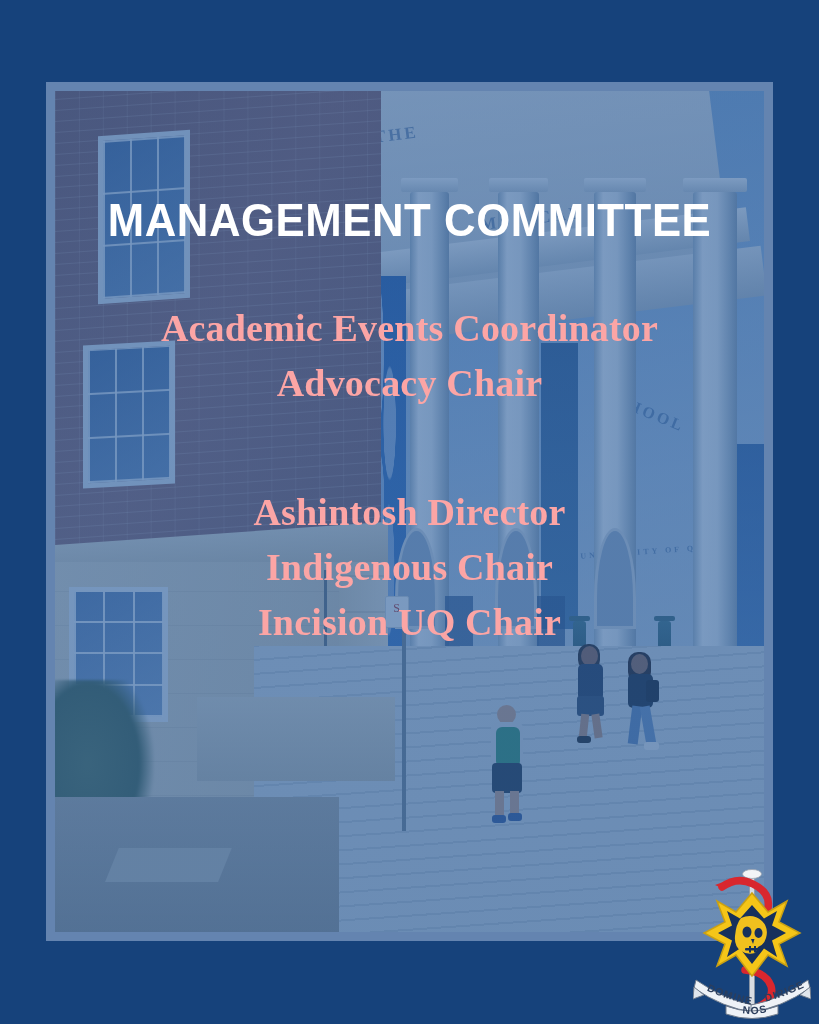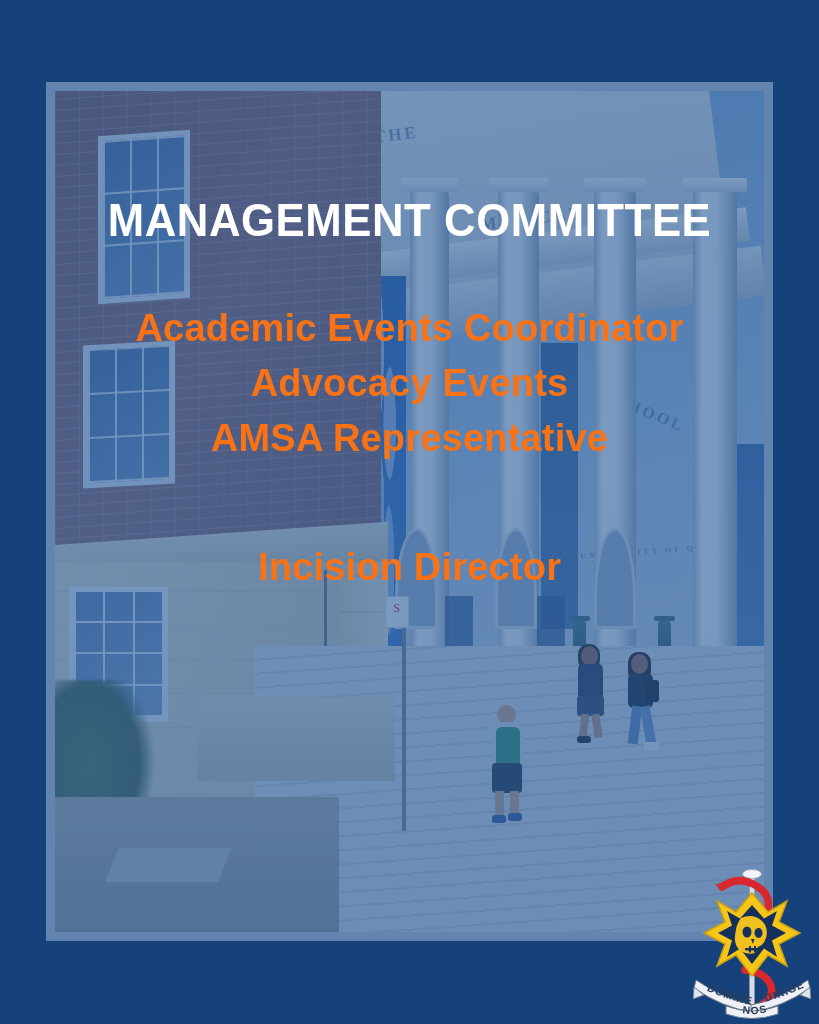--- a/index.html
+++ b/index.html
@@ -352,26 +352,26 @@
     line-height: 1;
     font-family: "Liberation Sans Narrow", "Liberation Sans", sans-serif;
     transform: scaleX(0.93);
   }
 
   .role-group { margin: 0; padding: 0; list-style: none; }
   #role-group-1 { margin-top: 58px; }
   #role-group-2 { margin-top: 74px; }
 
   .role-item {
-    color: #f97316;
+    color: #fca5a5;
     font-size: 38px;
     font-weight: 600;
     line-height: 1.45;
     letter-spacing: 0.2px;
-    font-family: Liberation Sans, sans-serif;
+    font-family: Liberation Serif, serif;
   }
 
   
   #crest {
     position: absolute;
     right: 8px;
     bottom: 2px;
     width: 118px;
     height: 160px;
   }
@@ -468,26 +468,27 @@
       <div id="photo-tint"></div>
     </div>
   </div>
 
   <div id="text-layer">
 
     <h1 id="poster-title">MANAGEMENT COMMITTEE</h1>
 
     <ul class="role-group" id="role-group-1">
       <li class="role-item">Academic Events Coordinator</li>
-      <li class="role-item">Advocacy Events</li>
-      <li class="role-item">AMSA Representative</li>
+      <li class="role-item">Advocacy Chair</li>
     </ul>
 
     <ul class="role-group" id="role-group-2">
-      <li class="role-item">Incision Director</li>
+      <li class="role-item">Ashintosh Director</li>
+      <li class="role-item">Indigenous Chair</li>
+      <li class="role-item">Incision UQ Chair</li>
     </ul>
   </div>
 
   <div id="crest">
     <svg viewBox="0 0 236 320" xmlns="http://www.w3.org/2000/svg">
       <defs>
         <path id="scrollL" d="M12,250 Q70,278 122,286"></path>
         <path id="scrollR" d="M114,286 Q166,278 224,250"></path>
         <path id="scrollC" d="M74,296 Q118,312 162,296"></path>
       </defs>

